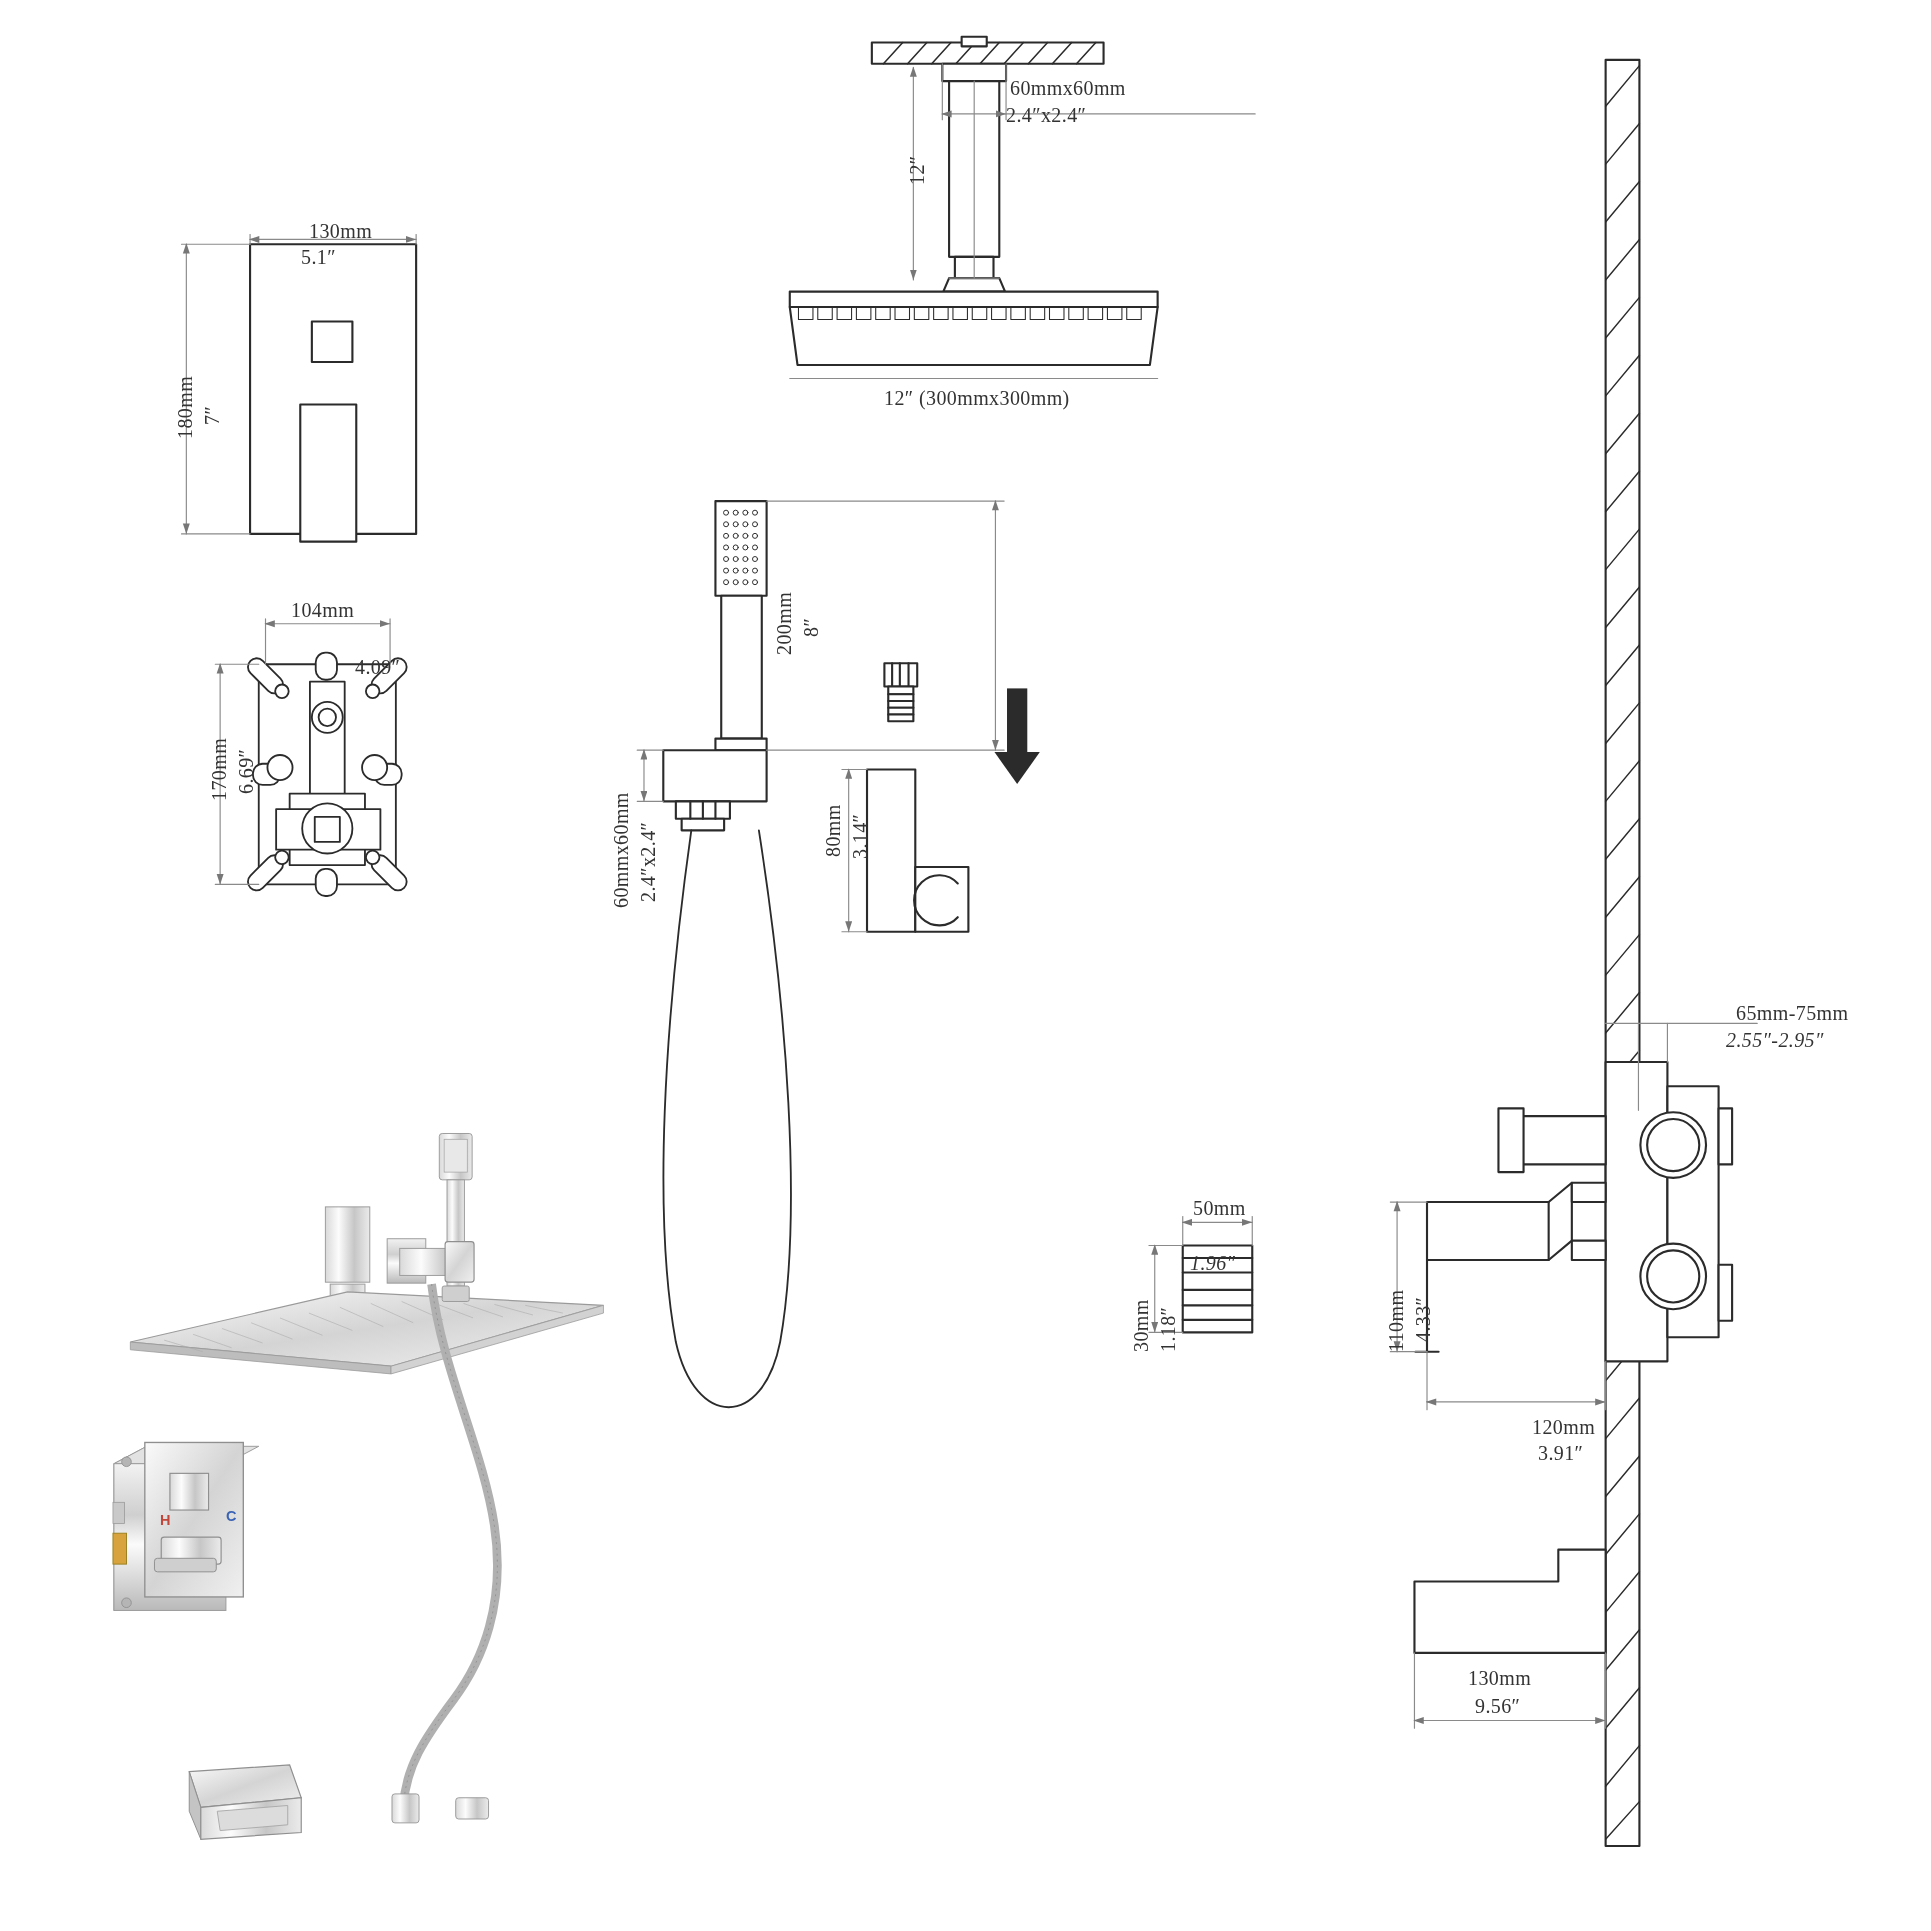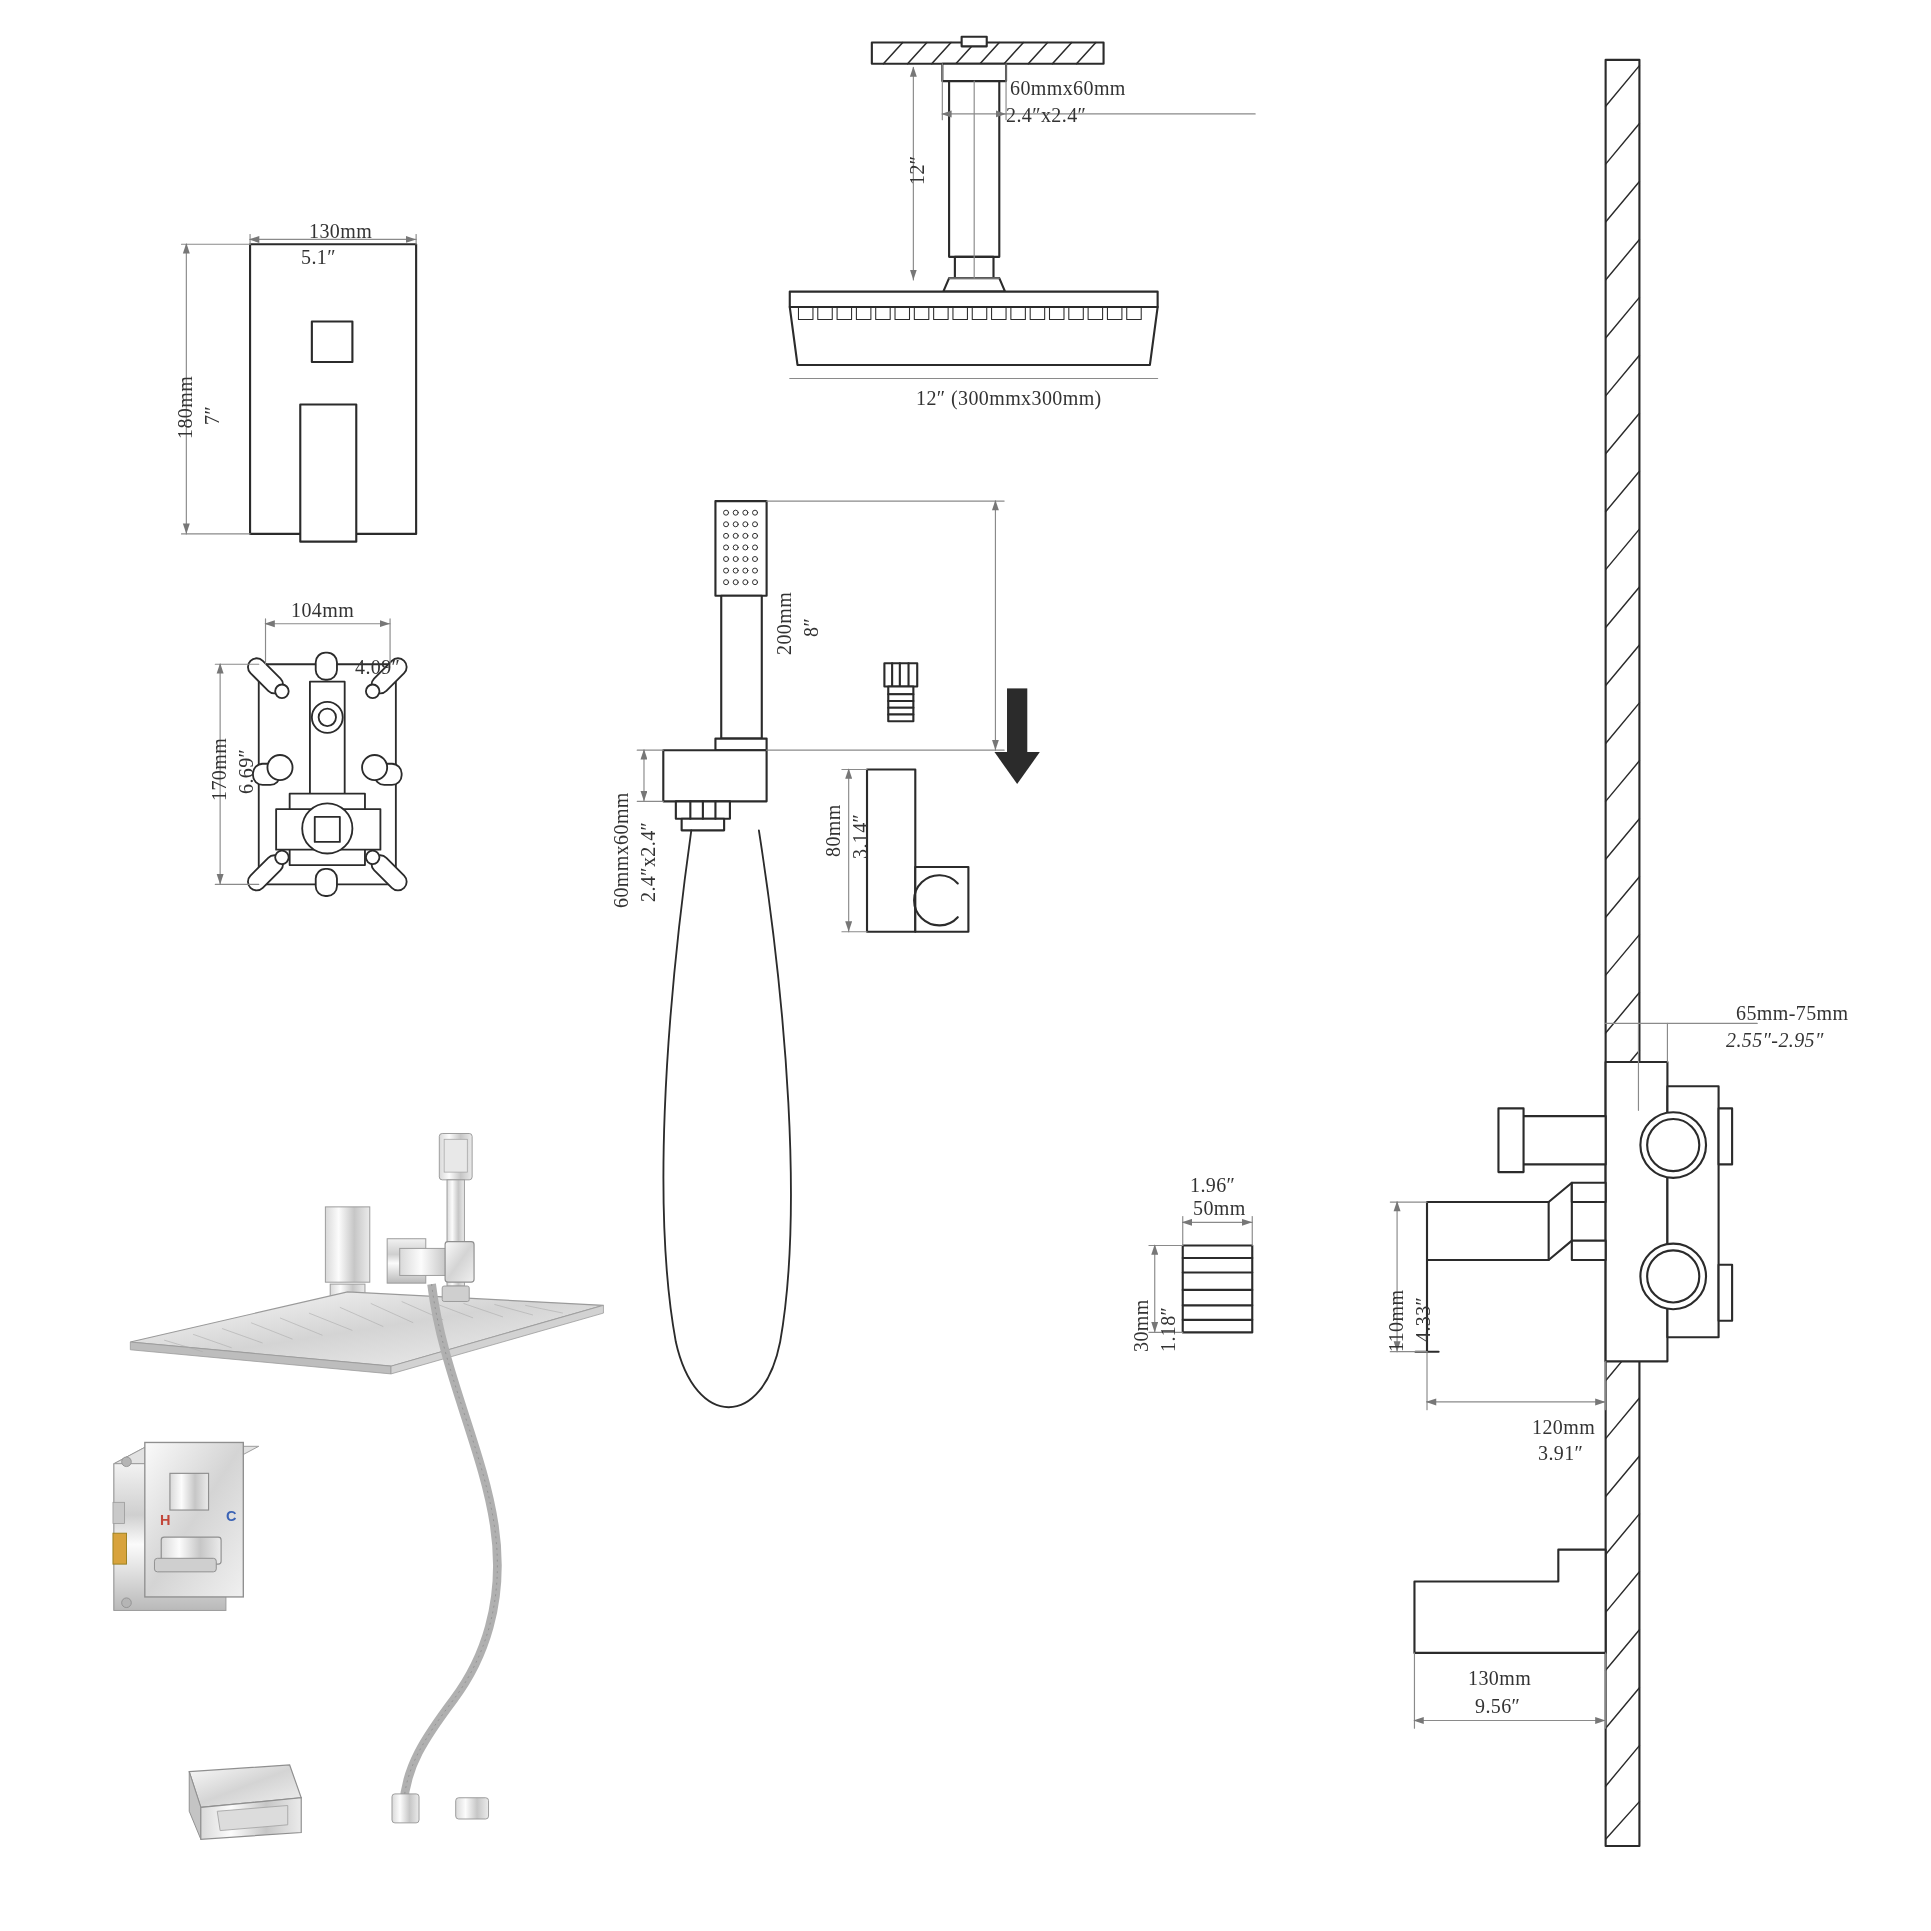--- a/index.html
+++ b/index.html
@@ -449,32 +449,32 @@
 
 <div class="dimtext" style="left:291px;top:599px;">104mm</div>
 <div class="dimtext" style="left:315px;top:656px;margin-left:40px;">4.09″</div>
 <div class="dimtext vert" style="left:208px;top:801px;transform:rotate(-90deg);">170mm</div>
 <div class="dimtext vert" style="left:235px;top:794px;transform:rotate(-90deg);">6.69″</div>
 
 <div class="dimtext" style="left:1010px;top:77px;">60mmx60mm</div>
 <div class="dimtext" style="left:1006px;top:104px;">2.4″x2.4″</div>
 <div class="dimtext vert" style="left:906px;top:185px;transform:rotate(-90deg);">12″</div>
 
-<div class="dimtext" style="left:916px;top:387px;">12″ (300mmx300mm)</div>
+<div class="dimtext" style="left:884px;top:387px;">12″ (300mmx300mm)</div>
 
 <div class="dimtext vert" style="left:773px;top:655px;transform:rotate(-90deg);">200mm</div>
 <div class="dimtext vert" style="left:800px;top:637px;transform:rotate(-90deg);">8″</div>
 <div class="dimtext vert" style="left:610px;top:908px;transform:rotate(-90deg);">60mmx60mm</div>
 <div class="dimtext vert" style="left:637px;top:902px;transform:rotate(-90deg);">2.4″x2.4″</div>
 
 <div class="dimtext vert" style="left:822px;top:857px;transform:rotate(-90deg);">80mm</div>
 <div class="dimtext vert" style="left:849px;top:859px;transform:rotate(-90deg);">3.14″</div>
 
 <div class="dimtext" style="left:1193px;top:1197px;">50mm</div>
-<div class="dimtext" style="left:1190px;top:1174px;">1.96″</div>
+<div class="dimtext" style="left:1190px;top:1252px;font-style:italic;">1.96″</div>
 <div class="dimtext vert" style="left:1130px;top:1352px;transform:rotate(-90deg);">30mm</div>
 <div class="dimtext vert" style="left:1157px;top:1352px;transform:rotate(-90deg);">1.18″</div>
 
 <div class="dimtext" style="left:1736px;top:1002px;">65mm-75mm</div>
 <div class="dimtext" style="left:1726px;top:1029px;font-style:italic;">2.55″-2.95″</div>
 <div class="dimtext vert" style="left:1385px;top:1352px;transform:rotate(-90deg);">110mm</div>
 <div class="dimtext vert" style="left:1412px;top:1342px;transform:rotate(-90deg);">4.33″</div>
 <div class="dimtext" style="left:1532px;top:1416px;">120mm</div>
 <div class="dimtext" style="left:1538px;top:1442px;">3.91″</div>
 <div class="dimtext" style="left:1468px;top:1667px;">130mm</div>

